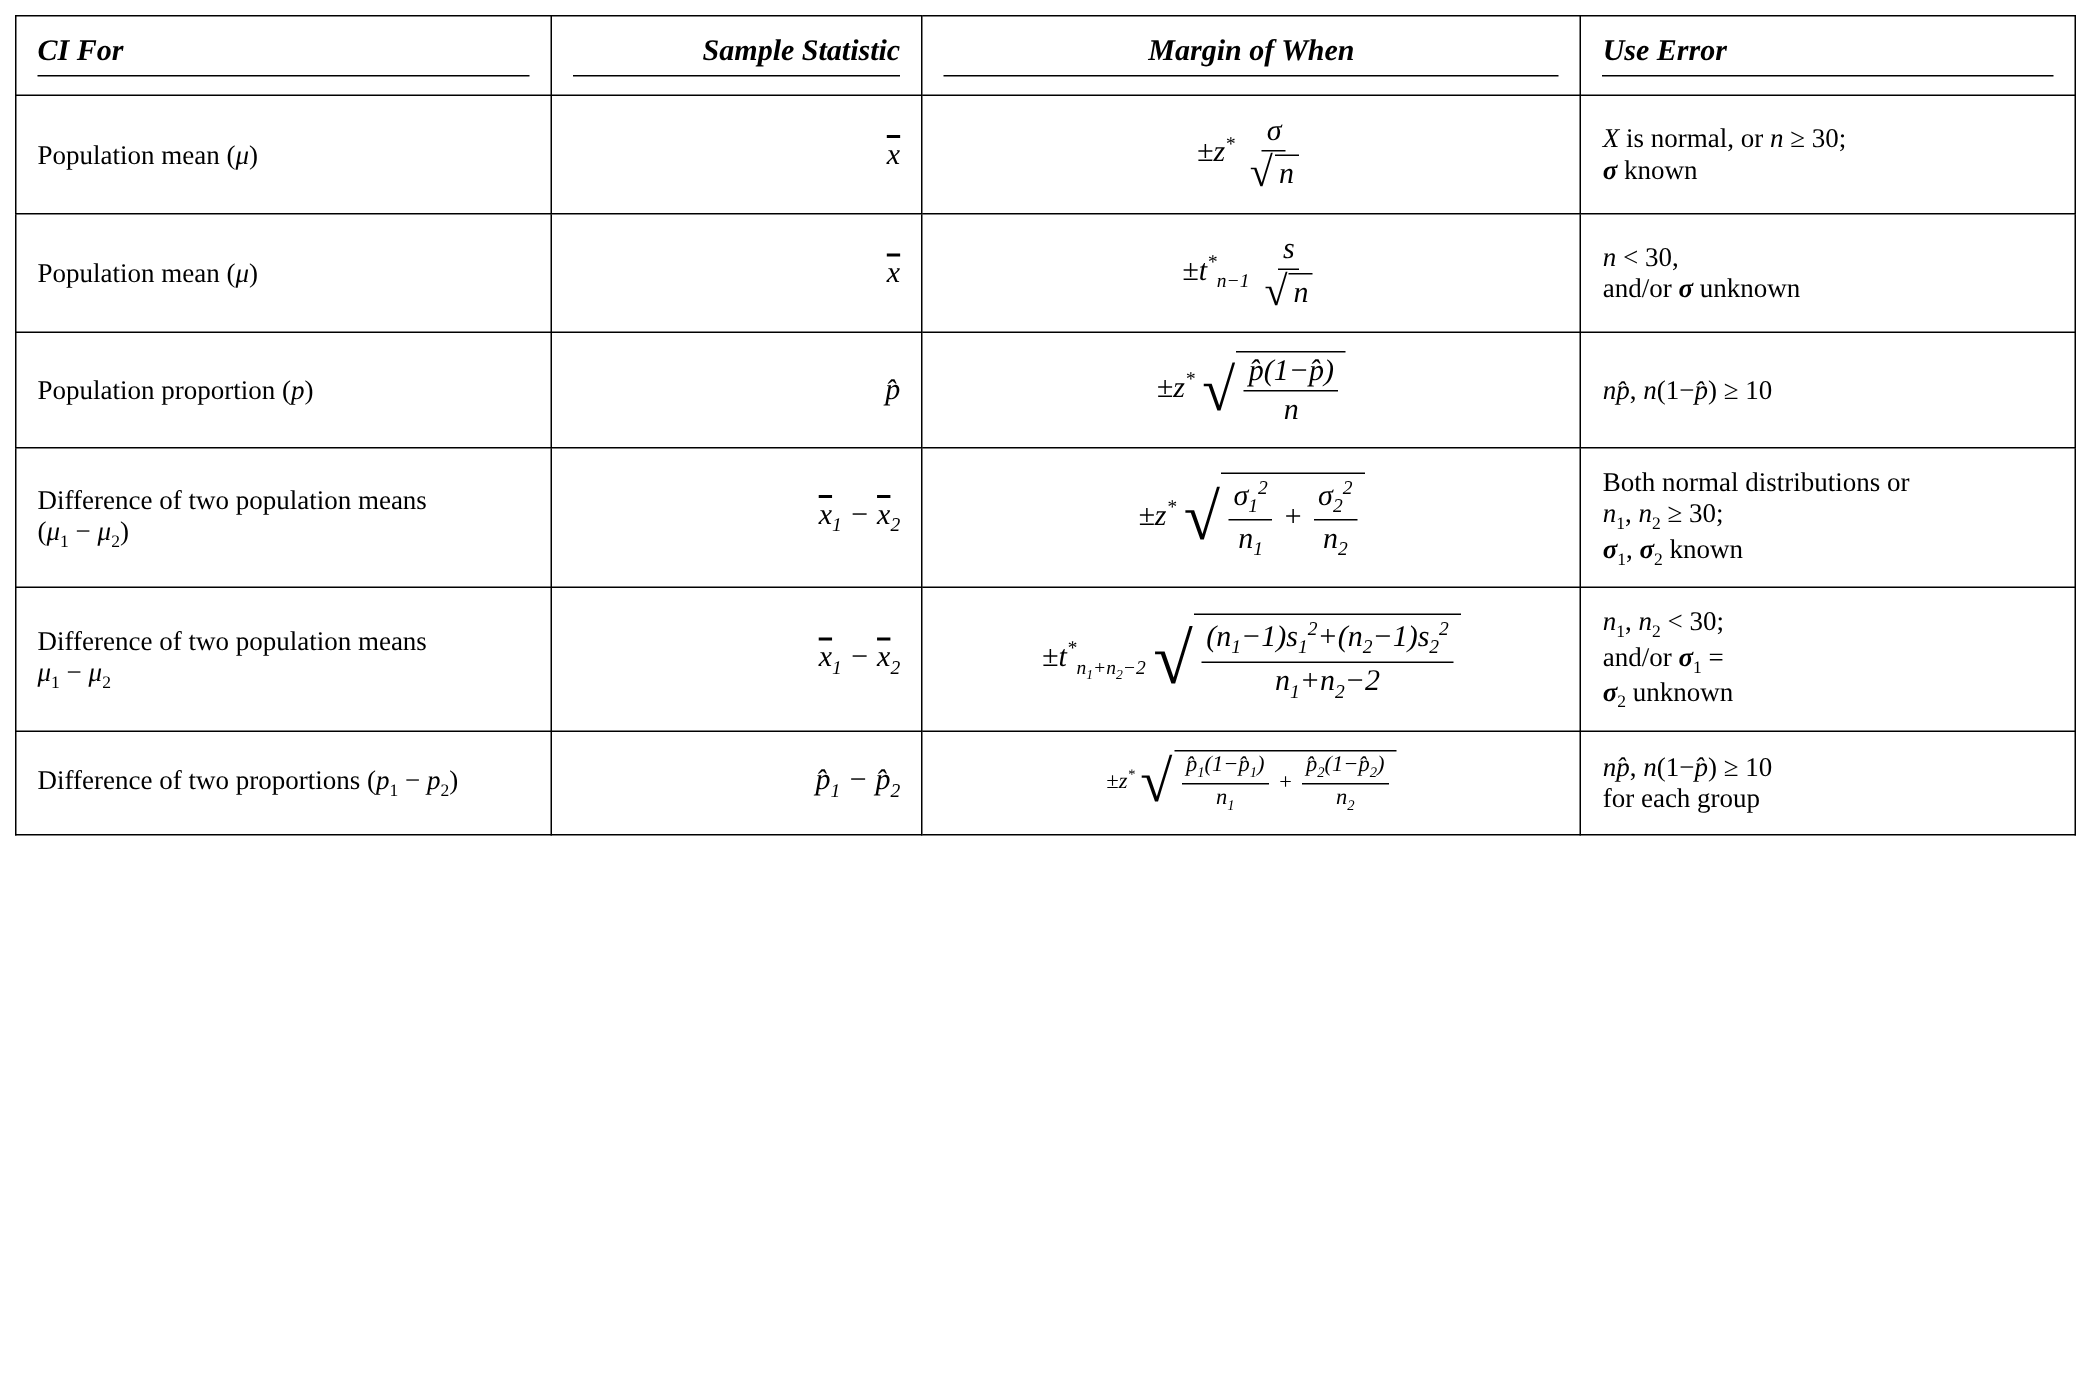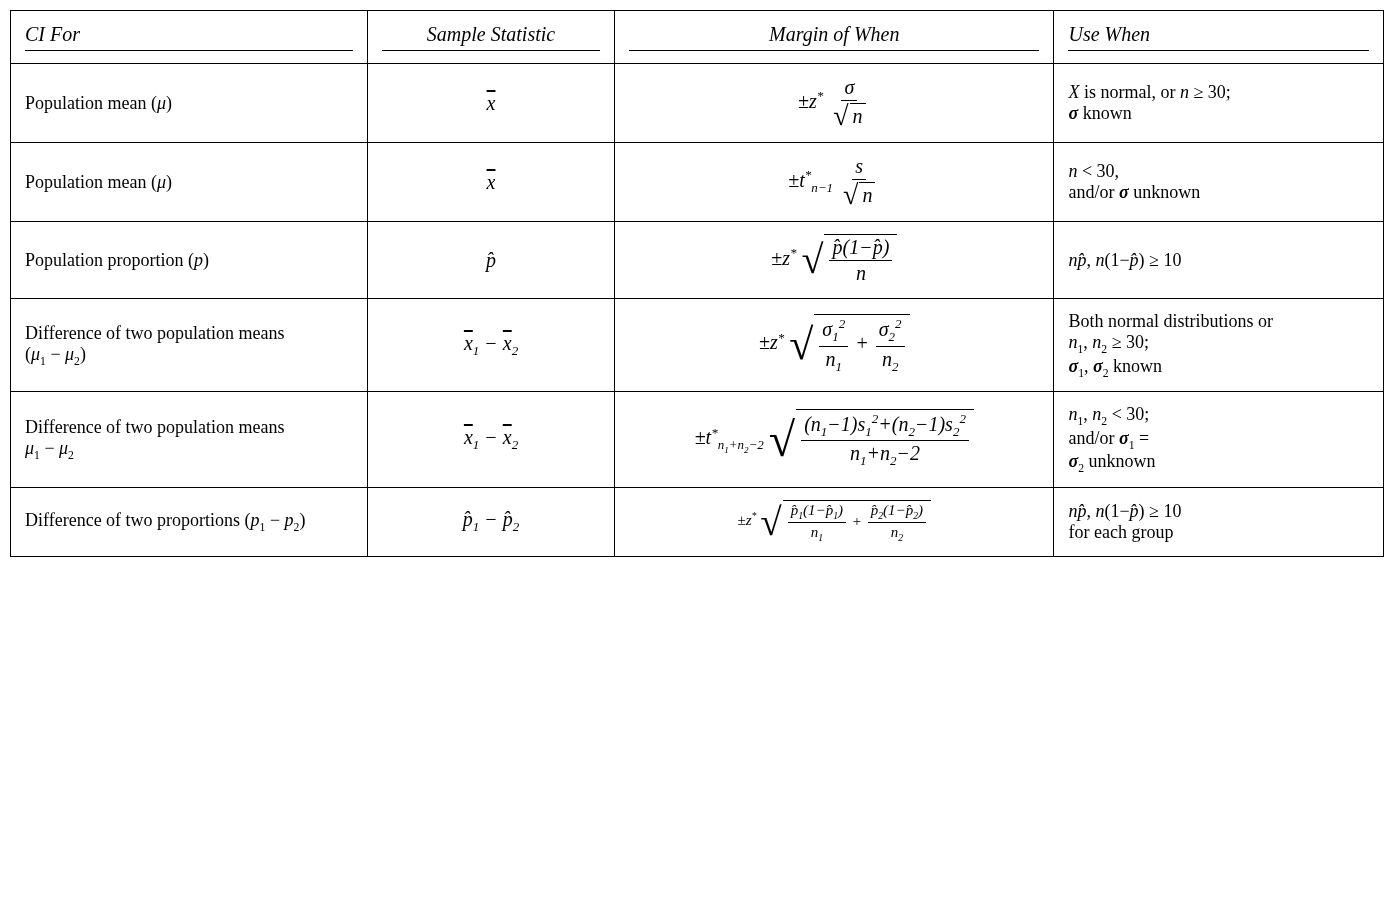--- a/index.html
+++ b/index.html
@@ -16,28 +16,28 @@
       width: 1374px;
       font-size: 18px;
     }
     th, td {
       border: 1.5px solid #000;
       padding: 12px 14px;
       vertical-align: middle;
     }
     th {
       font-style: italic;
-      font-weight: normal;
+      font-weight: bold;
       font-size: 20px;
       text-align: left;
       vertical-align: bottom;
       border-radius: 15px;
     }
     .col-ci { width: 26%; }
-    .col-stat { width: 18%; text-align: center; }
+    .col-stat { width: 18%; text-align: right; }
     .col-moe { width: 32%; text-align: center; }
     .col-when { width: 24%; }
 
     .formula {
       font-style: italic;
       font-size: 20px;
     }
     .math {
       display: inline-block;
       vertical-align: middle;
@@ -98,21 +98,21 @@
       </th>
       <th class="col-stat">
         <span>Sample Statistic</span>
         <span class="header-underline"></span>
       </th>
       <th class="col-moe">
         <span>Margin of When</span>
         <span class="header-underline"></span>
       </th>
       <th class="col-when">
-        <span>Use When</span>
+        <span>Use Error</span>
         <span class="header-underline"></span>
       </th>
     </tr>
   </thead>
   <tbody>
 
     <tr>
       <td class="col-ci">
         Population mean (<em>μ</em>)
       </td>

